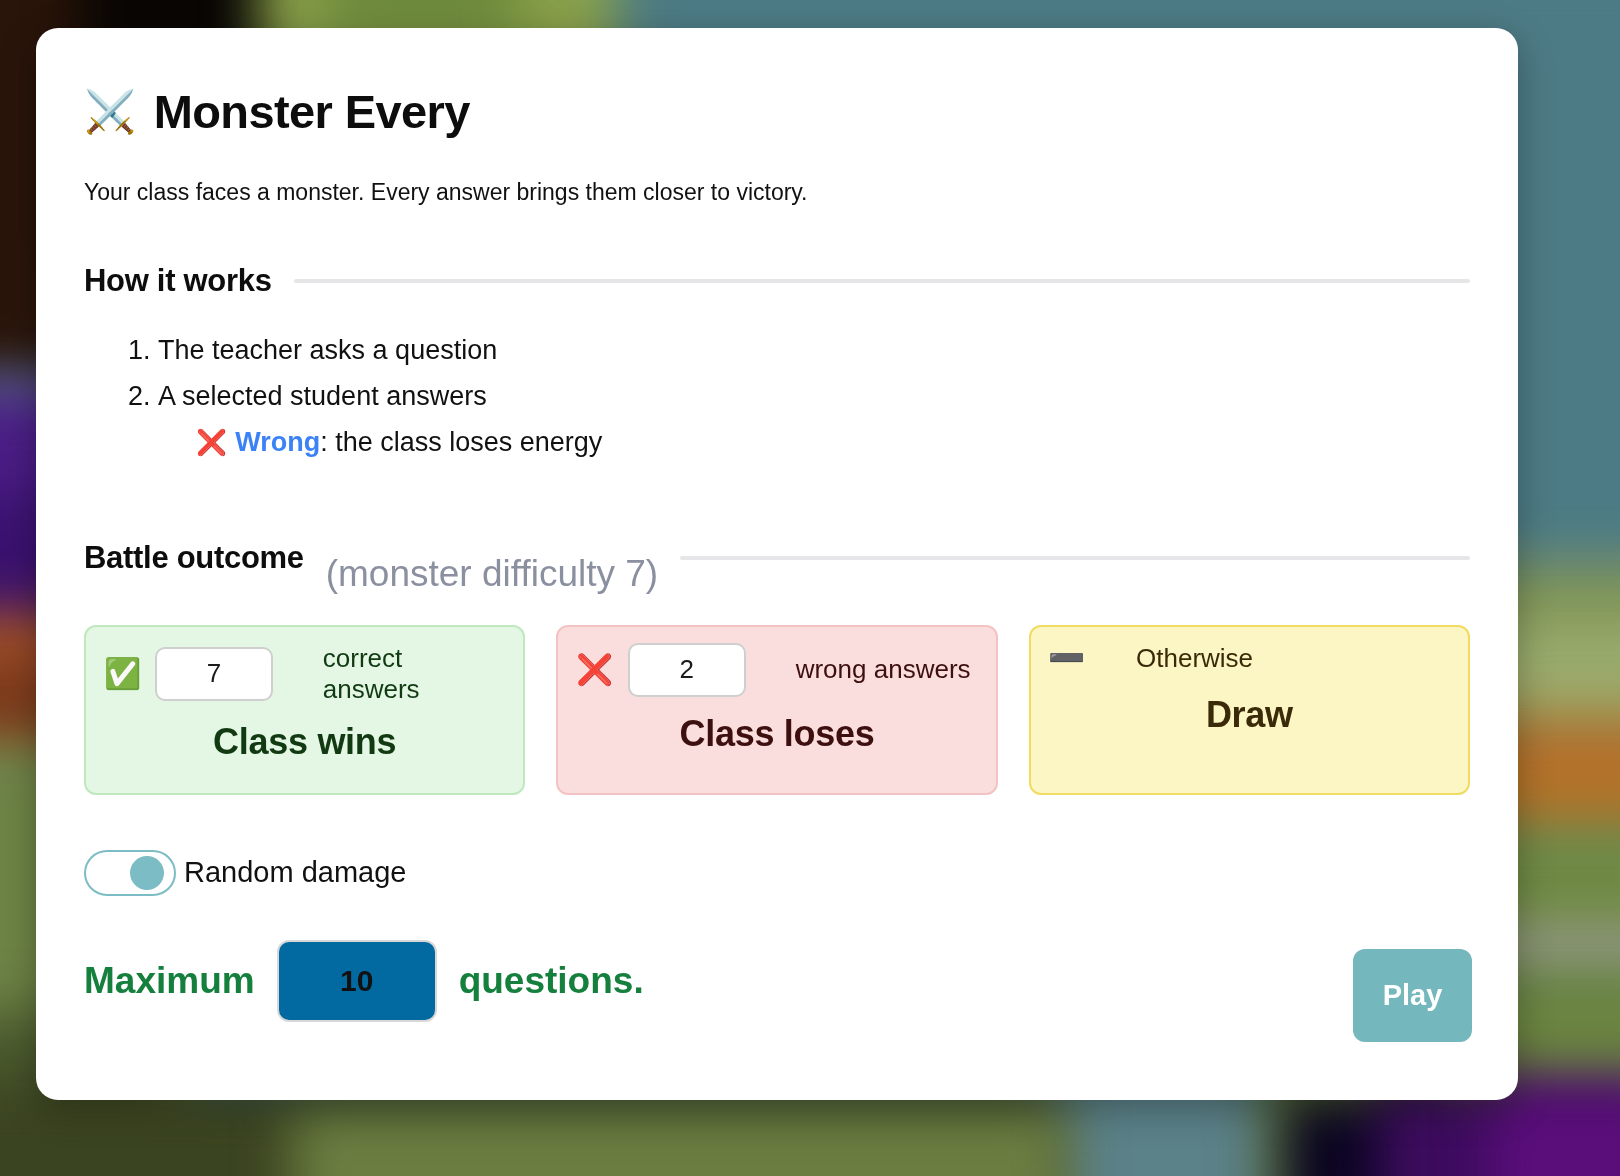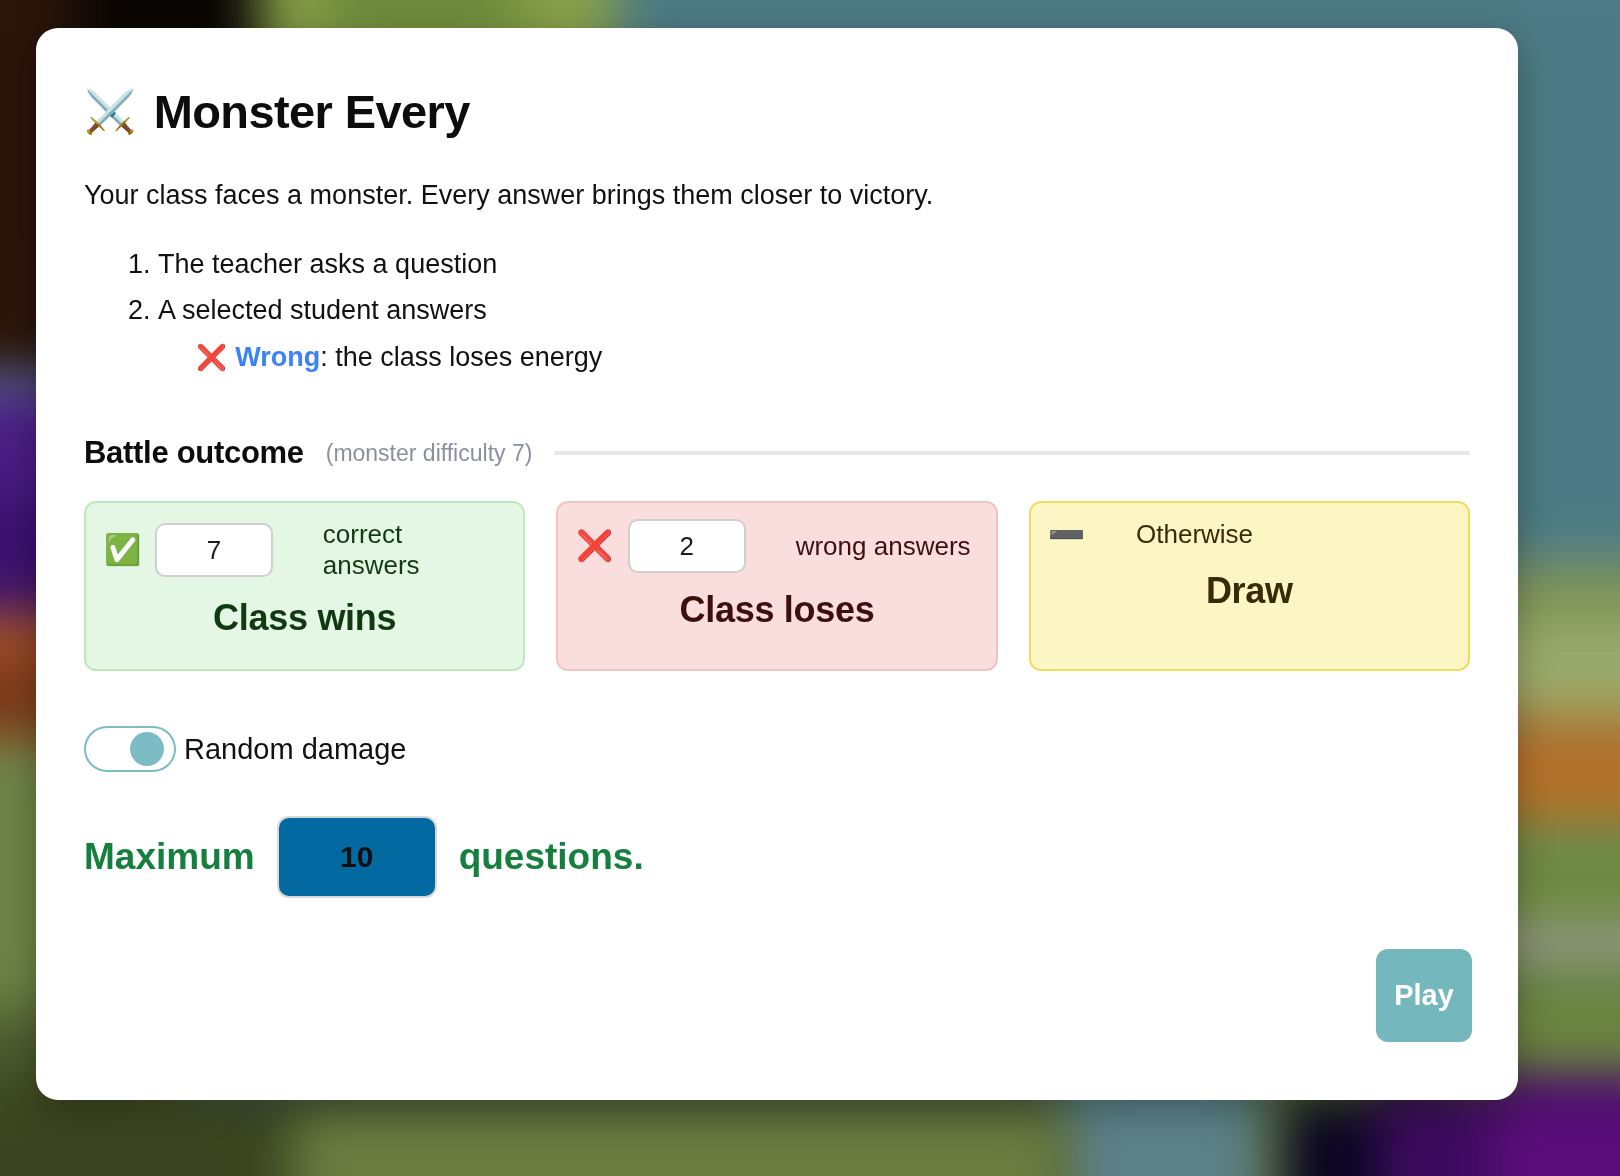--- a/index.html
+++ b/index.html
@@ -55,30 +55,30 @@
   
   .title {
     font-size: 47px; font-weight: bold; color: #0d0d0d;
     letter-spacing: -.6px; line-height: 1.1;
     display: flex; align-items: center; gap: 18px;
     margin: 14px 0 0 0;
   }
   .title .emoji { font-size: 42px; line-height: 1; }
 
   .subtitle {
-    font-size: 27px; color: #111; margin-top: 40px; line-height: 1.3;
+    font-size: 23px; color: #111; margin-top: 40px; line-height: 1.3;
   }
 
   
   .sec {
     display: flex; align-items: center; gap: 22px;
     margin-top: 55px;
   }
   .sec-title { font-size: 31px; font-weight: bold; color: #0d0d0d; white-space: nowrap; letter-spacing:-.3px;}
-  .sec-note  { font-size: 23px; color: #8b90a0; white-space: nowrap; }
+  .sec-note  { font-size: 37px; color: #8b90a0; white-space: nowrap; margin-top: 32px; }
   .sec-rule  { flex: 1 1 auto; height: 4px; background: #e6e6e8; border-radius: 2px; }
 
   
   ol.steps { margin: 28px 0 0 0; padding-left: 74px; }
   ol.steps > li { font-size: 27px; color: #111; line-height: 1.72; }
   .sub-line { font-size: 27px; color: #111; line-height: 1.72; padding-left: 38px; white-space: nowrap;}
   .sub-line .emoji { font-size: 25px; margin-right: 8px; }
   .kw-correct { color: #49c16a; font-weight: bold; }
   .kw-wrong   { color: #3b82f6; font-weight: bold; }
 
@@ -133,21 +133,21 @@
   .big-input {
     width: 160px; height: 82px;
     background: #0369a1; border: 2px solid #d8d8d8; border-radius: 12px;
     display: flex; align-items: center; justify-content: center;
     font-size: 30px; font-weight: bold; color: #111;
   }
 
   
   .play-btn {
     position: absolute; right: 46px; bottom: 58px;
-    width: 96px; height: 93px;
+    width: 119px; height: 93px;
     background: #74b7bd; border: none; border-radius: 12px;
     color: #fff; font-size: 29px; font-weight: bold;
     font-family: "Liberation Sans", sans-serif;
     cursor: pointer;
     display: flex; align-items: center; justify-content: center;
   }
 </style>
 </head>
 <body>
 
@@ -178,20 +178,24 @@
 
 <div id="modal">
 
   <div class="title">
     <span class="emoji">⚔️</span>
     <span>Monster Every</span>
   </div>
 
   <div class="subtitle">Your class faces a monster. Every answer brings them closer to victory.</div>
 
+  <div class="sec">
+    <span class="sec-title">How it works</span>
+    <span class="sec-rule"></span>
+  </div>
 
   <ol class="steps">
     <li>The teacher asks a question</li>
     <li>A selected student answers</li>
     <div class="sub-line">
       <span class="emoji">❌</span><span class="kw-wrong">Wrong</span><span>: the class loses energy</span>
     </div>
   </ol>
 
   <div class="sec">

